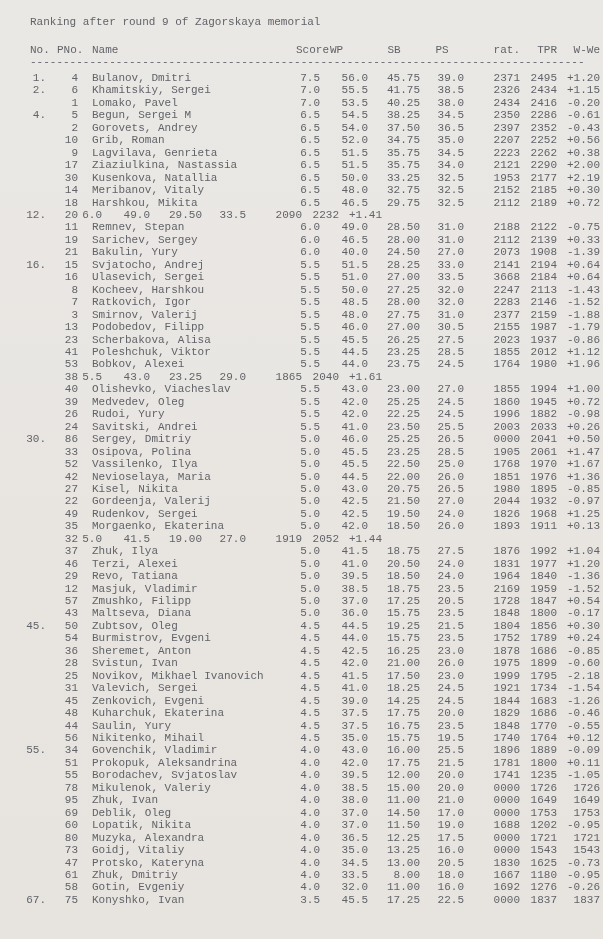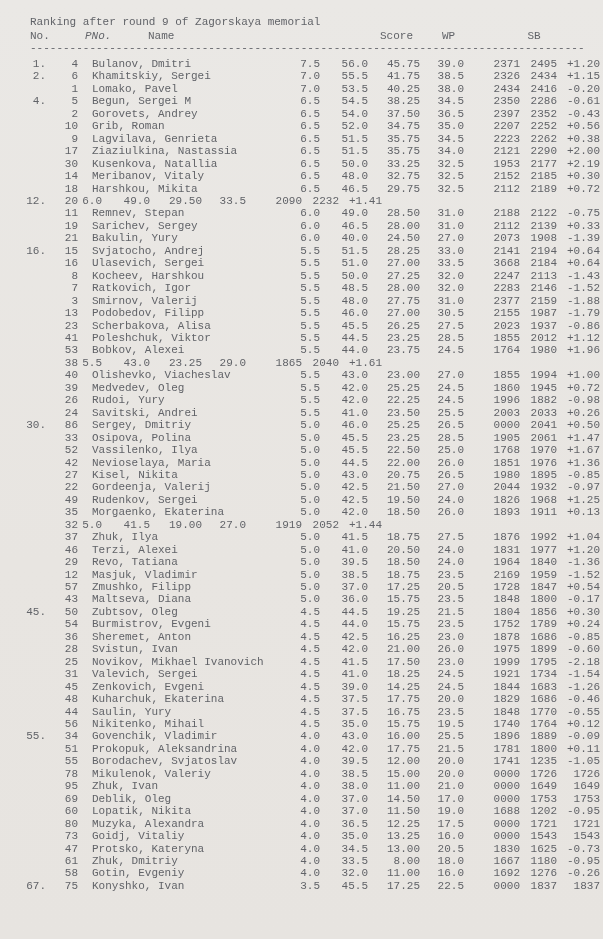--- a/index.html
+++ b/index.html
@@ -20,37 +20,36 @@
     margin-left: 30px;
     line-height: 14px;
     white-space: pre;
   }
   .row {
     display: flex;
     line-height: 12.46px;
     white-space: pre;
   }
   .header-row {
-    margin-top: 0;
+    margin-top: 14px;
     line-height: 14px;
-    gap: 28px;
   }
   .row span { flex: none; display: block; box-sizing: border-box; overflow: visible; }
   .c0 { width: 46px;  text-align: right; }
   .c1 { width: 32px;  text-align: right; }
   .c2 { width: 218px; text-align: left; padding-left: 14px; }
   .c3 { width: 24px;  text-align: right; }
   .c4 { width: 48px;  text-align: right; }
   .c5 { width: 52px;  text-align: right; }
   .c6 { width: 44px;  text-align: right; }
   .c7 { width: 56px;  text-align: right; }
   .c8 { width: 37px;  text-align: right; }
   .c9 { width: 43px;  text-align: right; }
   .header-row .c0 { text-align: left; padding-left: 30px; }
-  .header-row .c1 { text-align: right; padding-left: 11px; font-style: italic; }
+  .header-row .c1 { text-align: right; padding-left: 11px; }
   .header-row .c4 { text-align: left; padding-left: 10px; }
   .header-row .c5 { text-align: center; }
   .header-row .c6 { text-align: center; }
   .separator {
     margin-left: 30px;
     width: 556px;
     line-height: 11px;
     white-space: nowrap;
     overflow: hidden;
   }

